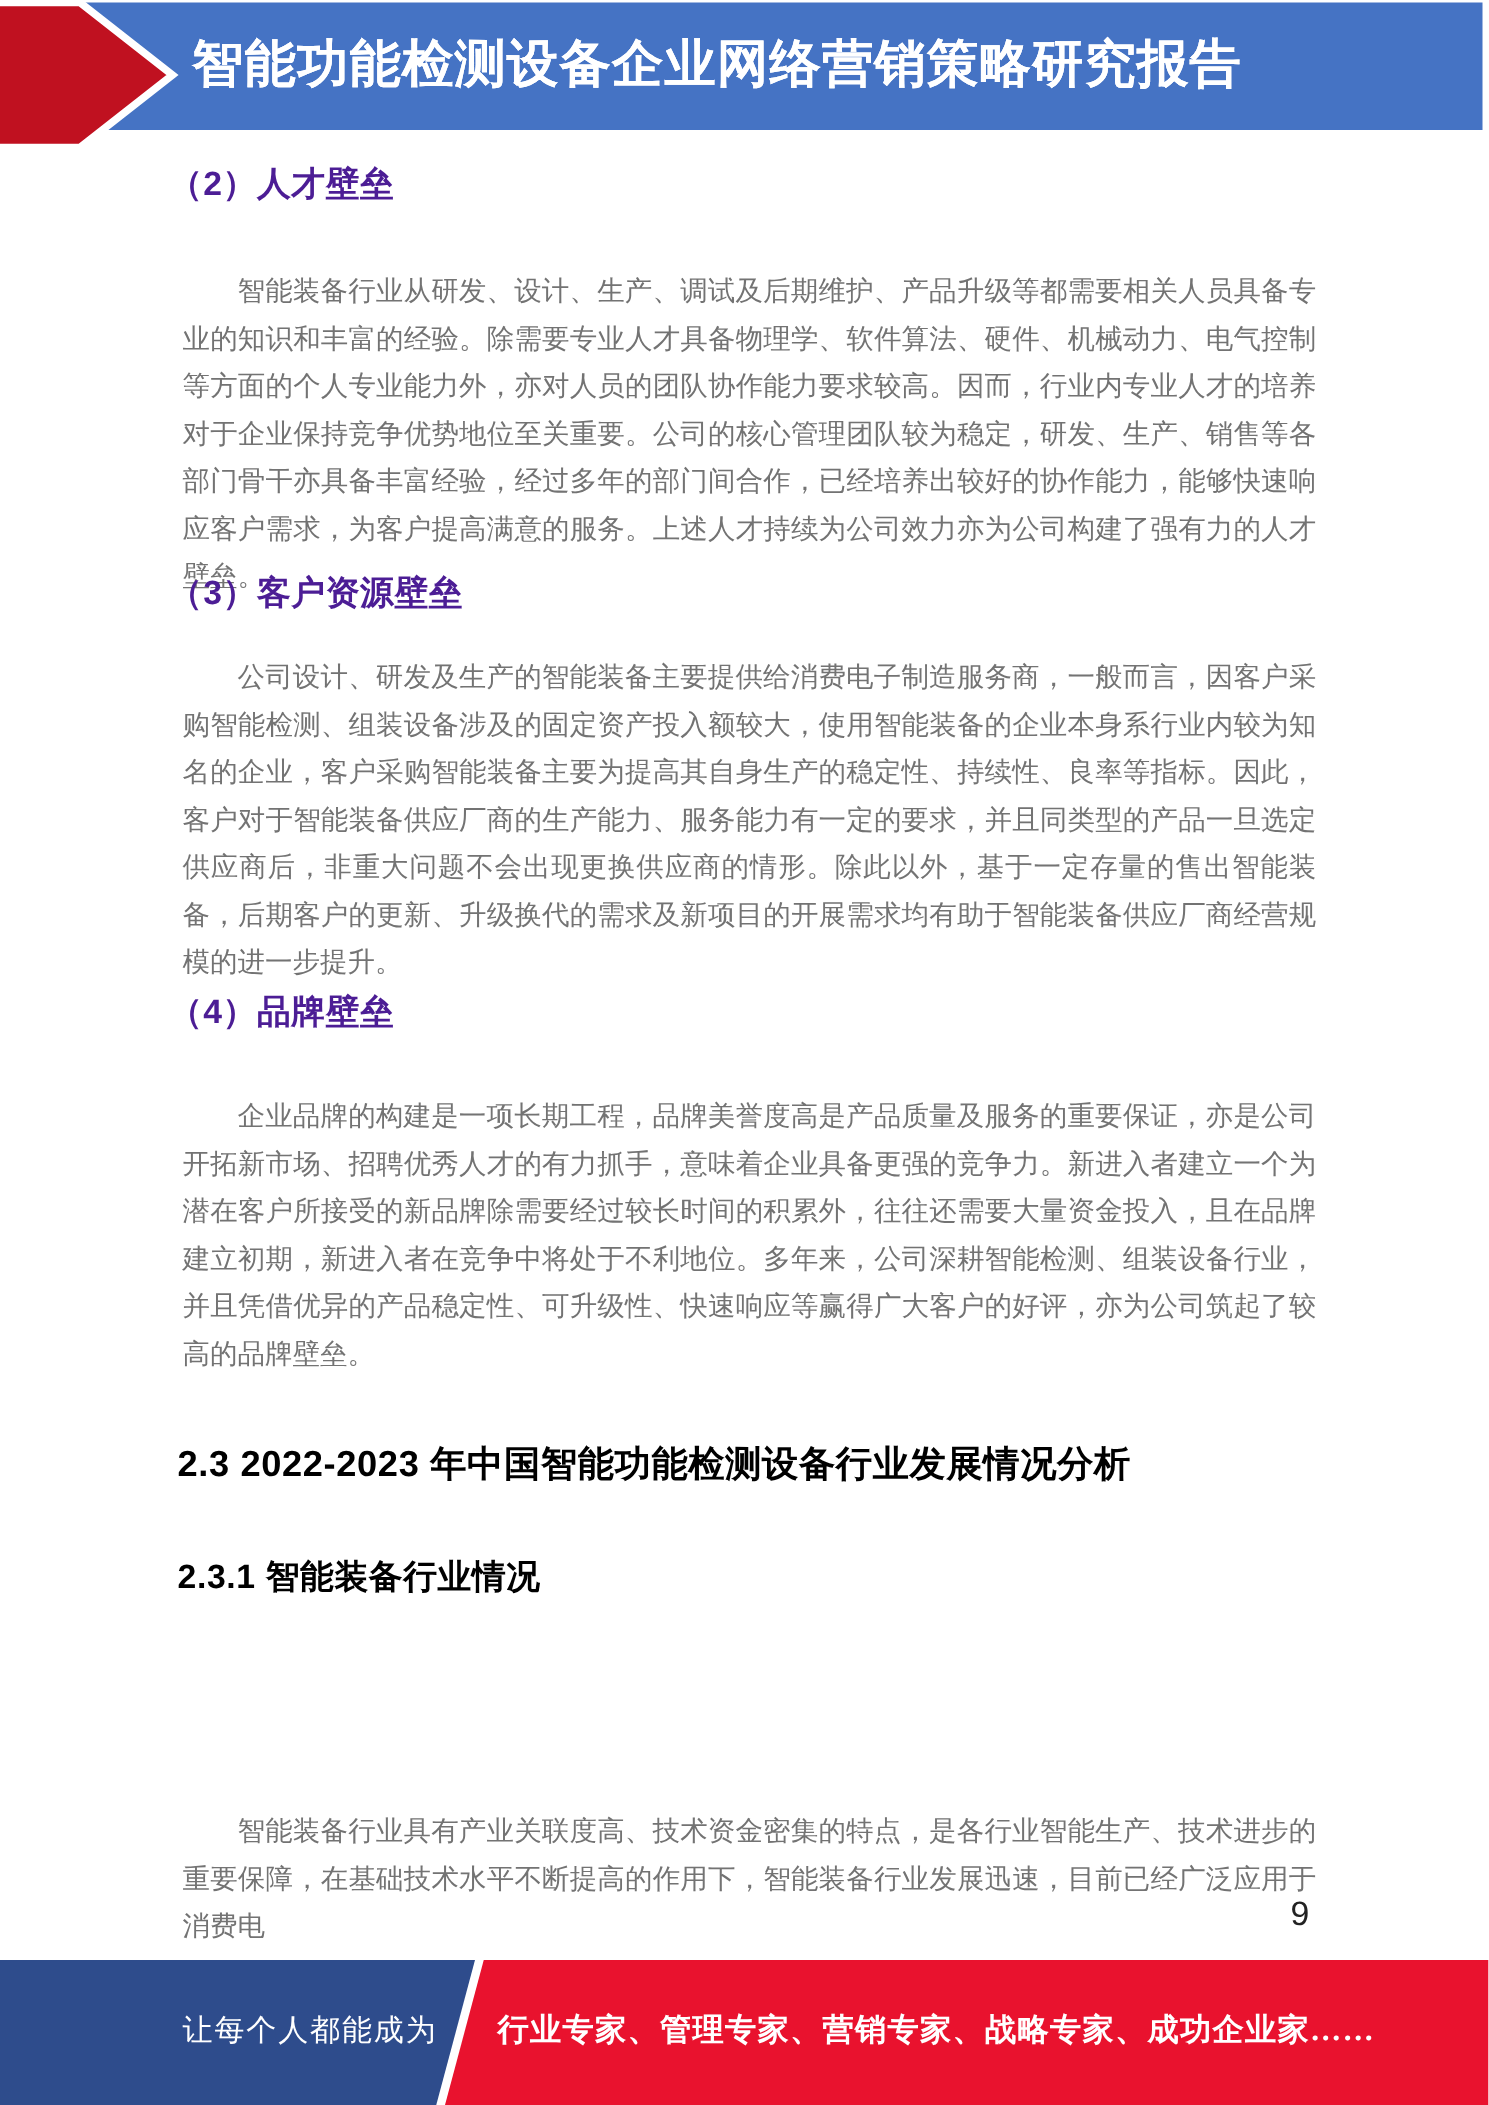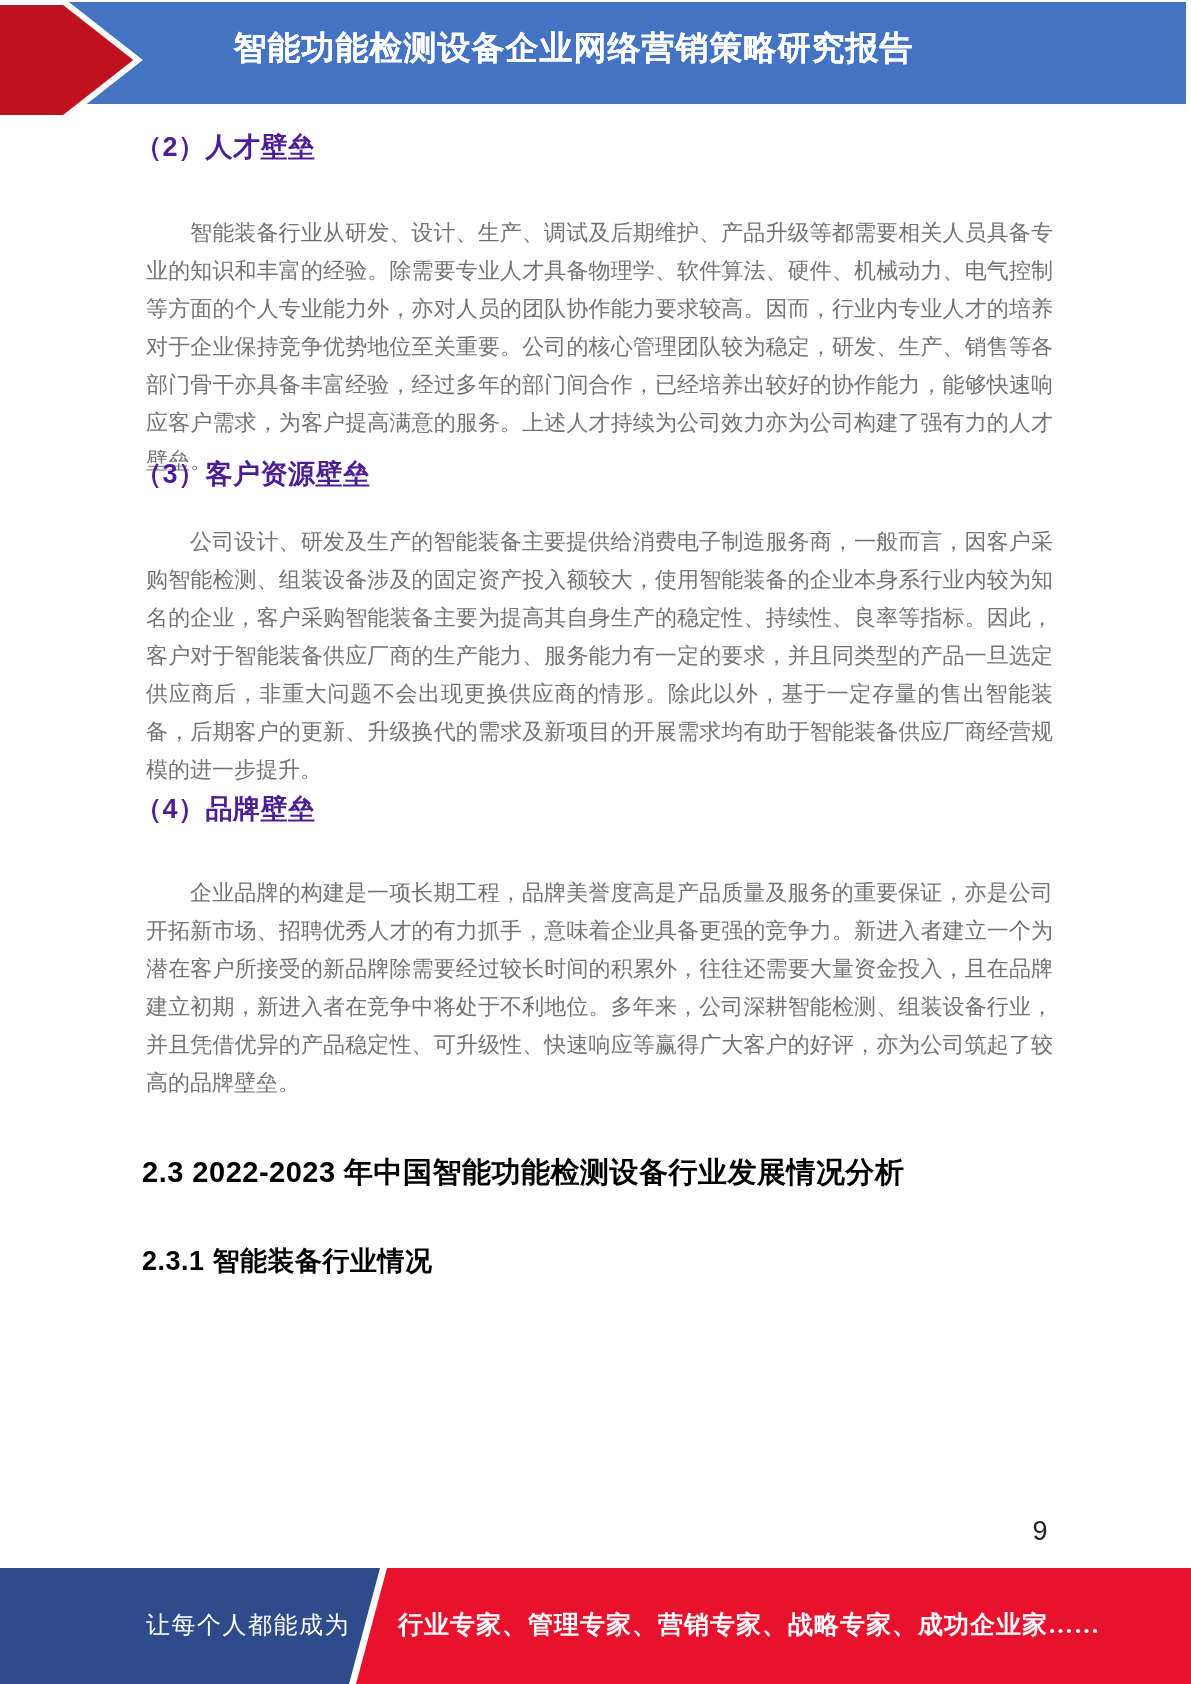--- a/index.html
+++ b/index.html
@@ -14,21 +14,21 @@
   .banner{
     position:absolute;top:2px;left:0;width:1186px;height:102px;
     background:#4573C4;
   }
   .banner-title{
     position:absolute;top:29px;left:0;right:39px;
     text-align:center;
     color:#ffffff;
     font-family:"Liberation Sans","DejaVu Sans",sans-serif;
     font-weight:bold;
-    font-size:33px;line-height:1;
+    font-size:41px;line-height:1;
     letter-spacing:1px;
     text-shadow:0 0 0 #fff;
   }
   .arrow-svg{position:absolute;top:0;left:0;}
   
   .h-sub{
     position:absolute;left:135px;
     font-family:"Liberation Sans","DejaVu Sans",sans-serif;
     font-weight:bold;color:#4c1d95;
     font-size:27px;line-height:1;
@@ -91,20 +91,21 @@
   <p class="para" style="top:519px">公司设计、研发及生产的智能装备主要提供给消费电子制造服务商，一般而言，因客户采购智能检测、组装设备涉及的固定资产投入额较大，使用智能装备的企业本身系行业内较为知名的企业，客户采购智能装备主要为提高其自身生产的稳定性、持续性、良率等指标。因此，客户对于智能装备供应厂商的生产能力、服务能力有一定的要求，并且同类型的产品一旦选定供应商后，非重大问题不会出现更换供应商的情形。除此以外，基于一定存量的售出智能装备，后期客户的更新、升级换代的需求及新项目的开展需求均有助于智能装备供应厂商经营规模的进一步提升。</p>
 
   <div class="h-sub" style="top:796px">（4）品牌壁垒</div>
   <p class="para" style="top:870px">企业品牌的构建是一项长期工程，品牌美誉度高是产品质量及服务的重要保证，亦是公司开拓新市场、招聘优秀人才的有力抓手，意味着企业具备更强的竞争力。新进入者建立一个为潜在客户所接受的新品牌除需要经过较长时间的积累外，往往还需要大量资金投入，且在品牌建立初期，新进入者在竞争中将处于不利地位。多年来，公司深耕智能检测、组装设备行业，并且凭借优异的产品稳定性、可升级性、快速响应等赢得广大客户的好评，亦为公司筑起了较高的品牌壁垒。</p>
 
   <div class="h-num" style="top:1138px;font-size:29px">2.3 2022-2023 年中国智能功能检测设备行业发展情况分析</div>
 
   <div class="h-num" style="top:1228px;font-size:27px">2.3.1 智能装备行业情况</div>
 
 
+  <p class="para" style="top:1442px">智能装备行业具有产业关联度高、技术资金密集的特点，是各行业智能生产、技术进步的重要保障，在基础技术水平不断提高的作用下，智能装备行业发展迅速，目前已经广泛应用于消费电</p>
 
   <div class="page-num">9</div>
 
   <svg class="footer-svg" width="1191" height="116" viewBox="0 0 1191 116" aria-hidden="true">
     <polygon points="387,0 1191,0 1191,116 356,116" fill="#E9122E"></polygon>
     <polygon points="0,0 380,0 349,116 0,116" fill="#2E4C8C"></polygon>
   </svg>
   <div class="footer-left">让每个人都能成为</div>
   <div class="footer-right">行业专家、管理专家、营销专家、战略专家、成功企业家……</div>
 

